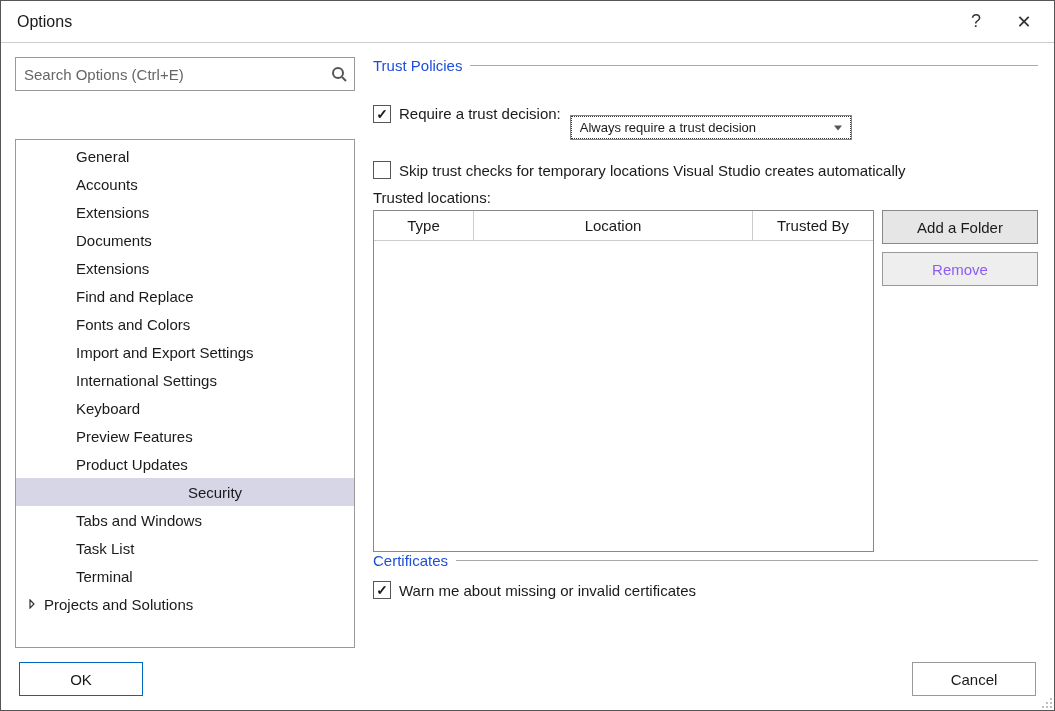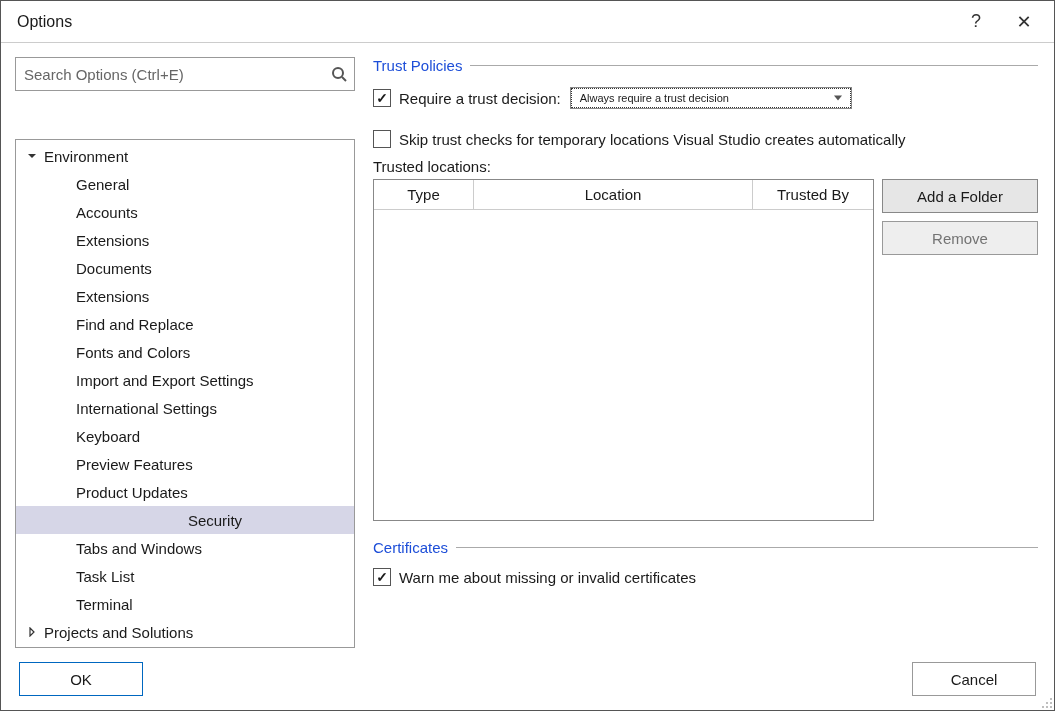--- a/index.html
+++ b/index.html
@@ -118,21 +118,21 @@
   }
 
   .group-header {
     display: flex;
     align-items: center;
     gap: 8px;
     margin-bottom: 6px;
   }
   .group-header .label { white-space: nowrap; color:#1d4ed8; font-size:15px;}
   .group-header .line { flex:1; height:1px; background:#aaa; }
-  .group-header.certs { margin-top: 18px; }
+  .group-header.certs { }
 
   .check-row {
     display: flex;
     align-items: center;
     gap: 8px;
     margin: 6px 0 6px 0;
   }
   .checkbox {
     width: 18px; height: 18px;
     border: 1px solid #555;
@@ -154,23 +154,24 @@
     margin: 8px 0 16px 0;
   }
   .inline-select-row .checkbox-label-group {
     display:flex; align-items:center; gap:8px;
   }
   .select {
     border: 1px dotted #333;
     outline: 1px solid #888;
     padding: 3px 26px 3px 8px;
     position: relative;
-    font-size: 11px;
+    font-size: 13px;
     cursor:pointer;
     min-width: 280px;
+    margin-top: 28px;
   }
   .select::after {
     content:"";
     position:absolute; right:8px; top:50%;
     transform: translateY(-50%);
     border-left:4px solid transparent;
     border-right:4px solid transparent;
     border-top:5px solid #555;
   }
 
@@ -206,21 +207,21 @@
 
   .side-buttons { display:flex; flex-direction:column; gap:8px; width: 156px; }
   .btn {
     height: 34px;
     border: 1px solid #999;
     background: #eee;
     display:flex; align-items:center; justify-content:center;
     font-size:15px;
     cursor:pointer;
   }
-  .btn.disabled { color:#737373; cursor:default; }
+  .btn.disabled { color:#8b5cf6; cursor:default; }
   .btn.add { background:#e6e6e6; border-color:#888;}
   .btn.primary { border:1.5px solid #0067c0; background:#fff; }
   .btn.default { background:#fff; border:1px solid #999; }
 
   
   .footer {
     height: 62px;
     display:flex;
     justify-content:space-between;
     align-items:center;
@@ -256,28 +257,20 @@
         <svg viewBox="0 0 16 16" fill="none" stroke="currentColor" stroke-width="2">
           <circle cx="7" cy="7" r="5"></circle>
             <line x1="11" y1="11" x2="15" y2="15"></line>
         </svg>
       </span>
     </div>
 
     <div class="tree-wrap">
       <div class="tree-scroll">
         <div class="tree">
-          <div class="tree-parent">
-            <span class="caret">
-              <svg viewBox="0 0 10 10">
-                  <path d="M1 3 L5 7 L9 3 Z" fill="#333"></path>
-                </svg>
-            </span>
-            <span style="margin-left:4px;">Environment</span>
-          </div>
           <div class="tree-child">
               <span>General</span>
             </div>
           <div class="tree-child">
               <span>Accounts</span>
             </div>
           <div class="tree-child">
               <span>Extensions</span>
             </div>
           <div class="tree-child">

